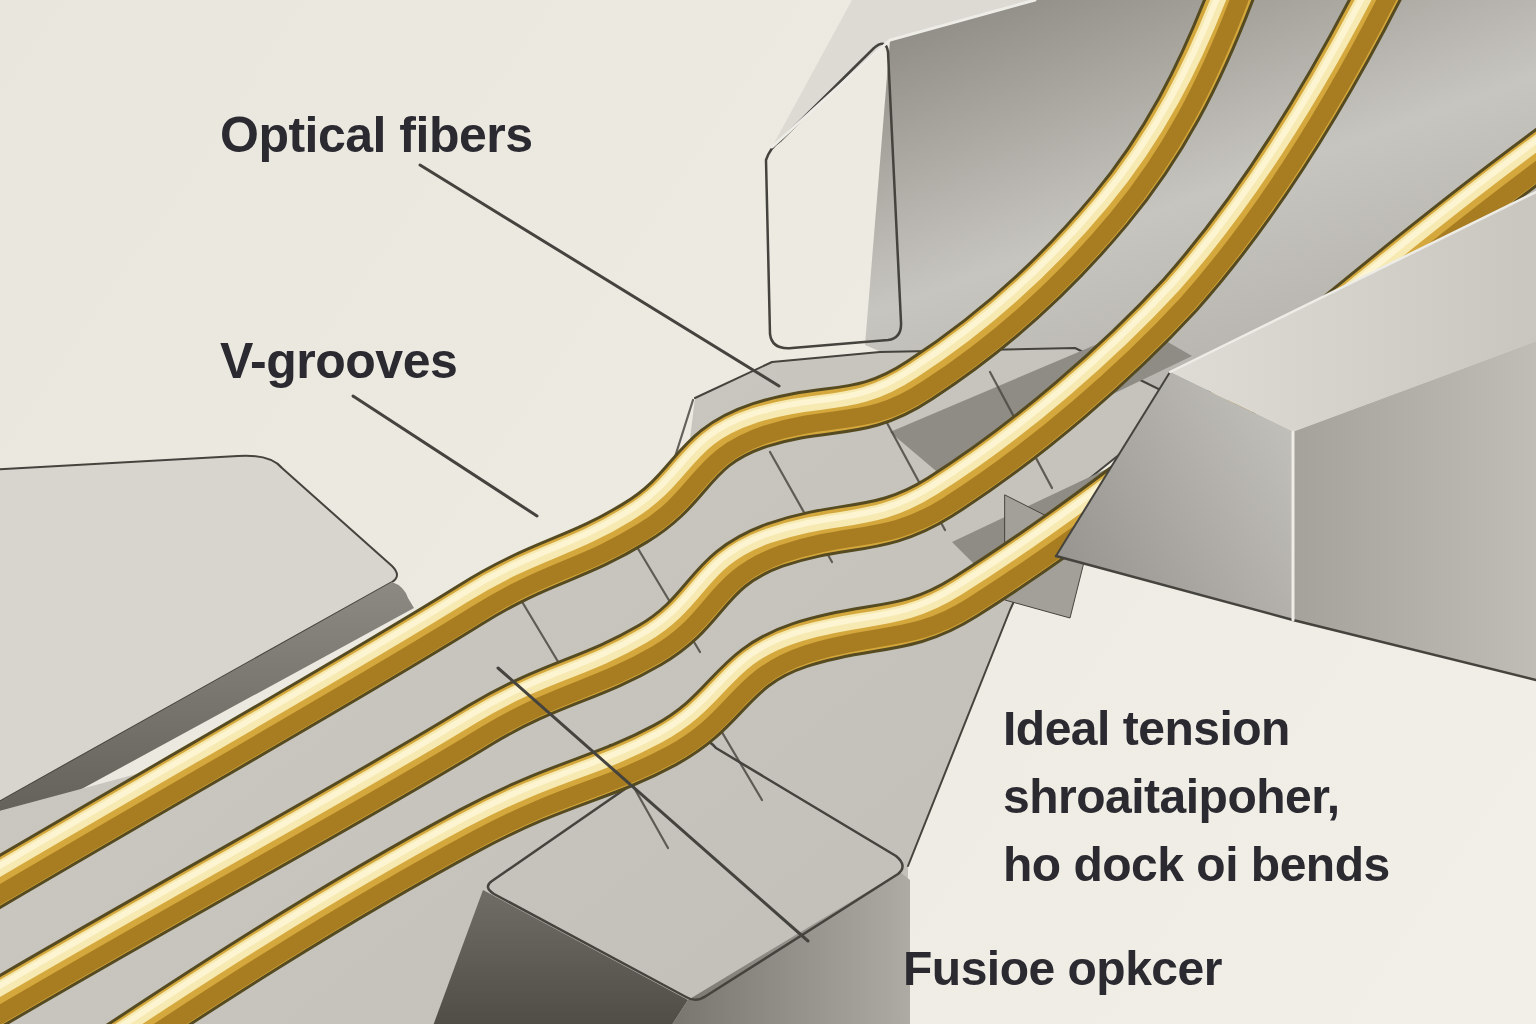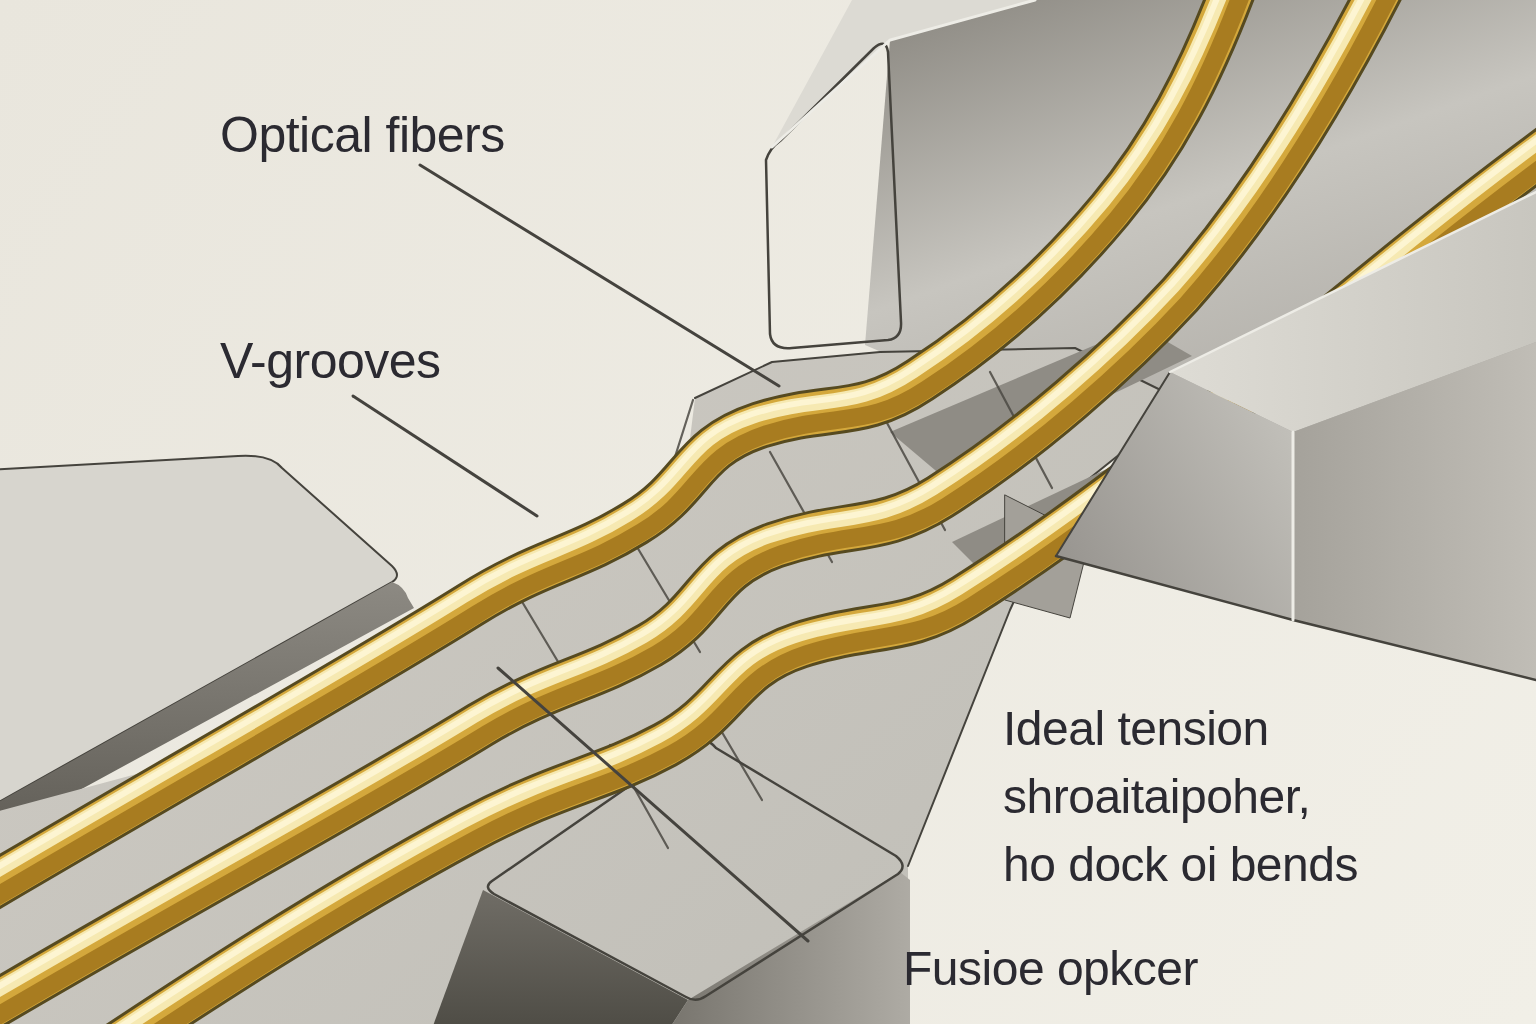--- a/index.html
+++ b/index.html
@@ -1,18 +1,19 @@
 <!DOCTYPE html>
 <html style="--c-bg1: #e9e6dd; --c-bg2: #f1efe7; --c-text: #2b2a31; --c-leader: #45433e; --c-outline: #45433d; --c-seam: #4b4943; --c-highlight_edge: #edece6; --c-fiber_outline: #564a20; --c-fiber_base: #d4a83c; --c-fiber_shade: #a87c20; --c-fiber_highlight: #f6e9b2; --c-fiber_core: #fdf5d2; --c-bar_top: #dcdad3; --c-bar_end_1: #a7a49d; --c-bar_end_2: #7b7872; --c-bar_front_1: #8e8b84; --c-bar_front_2: #c7c5bf; --c-bar_front_3: #a9a6a0; --c-slab_top: #d7d5ce; --c-slab_edge_1: #8d8a83; --c-slab_edge_2: #5f5c55; --c-deck_1: #cbc8c1; --c-deck_2: #c2c0b9; --c-patch: #8f8c85; --c-block_top_1: #d5d3cc; --c-block_top_2: #b7b5ae; --c-block_dark_1: #706d66; --c-block_dark_2: #4d4b44; --c-block_right_1: #77746d; --c-block_right_2: #aeaba4; --c-rblock_top_1: #dedcd5; --c-rblock_top_2: #c8c6bf; --c-rblock_front_1: #c1bfb9; --c-rblock_front_2: #989590; --c-rblock_right_1: #a5a29b; --c-rblock_right_2: #c0bdb6; --c-ledge: #a3a099;"><head>
 <meta charset="utf-8">
 <style>
   html,body{margin:0;padding:0;background:#d8d6cf;}
   .canvas{
     position:relative;width:1536px;height:1024px;overflow:hidden;
     font-family:"Liberation Sans",sans-serif;
+    font-weight:bold;
   }
   .canvas svg{display:block;width:1536px;height:1024px;}
   text{
     font-family:"Liberation Sans",sans-serif;
     fill:var(--c-text);
     letter-spacing:-0.5px;
   }
   .lbl{font-size:50px;}
   .lbl-sm{font-size:48px;}
   .leader{stroke:var(--c-leader);stroke-width:3;fill:none;stroke-linecap:round;}

